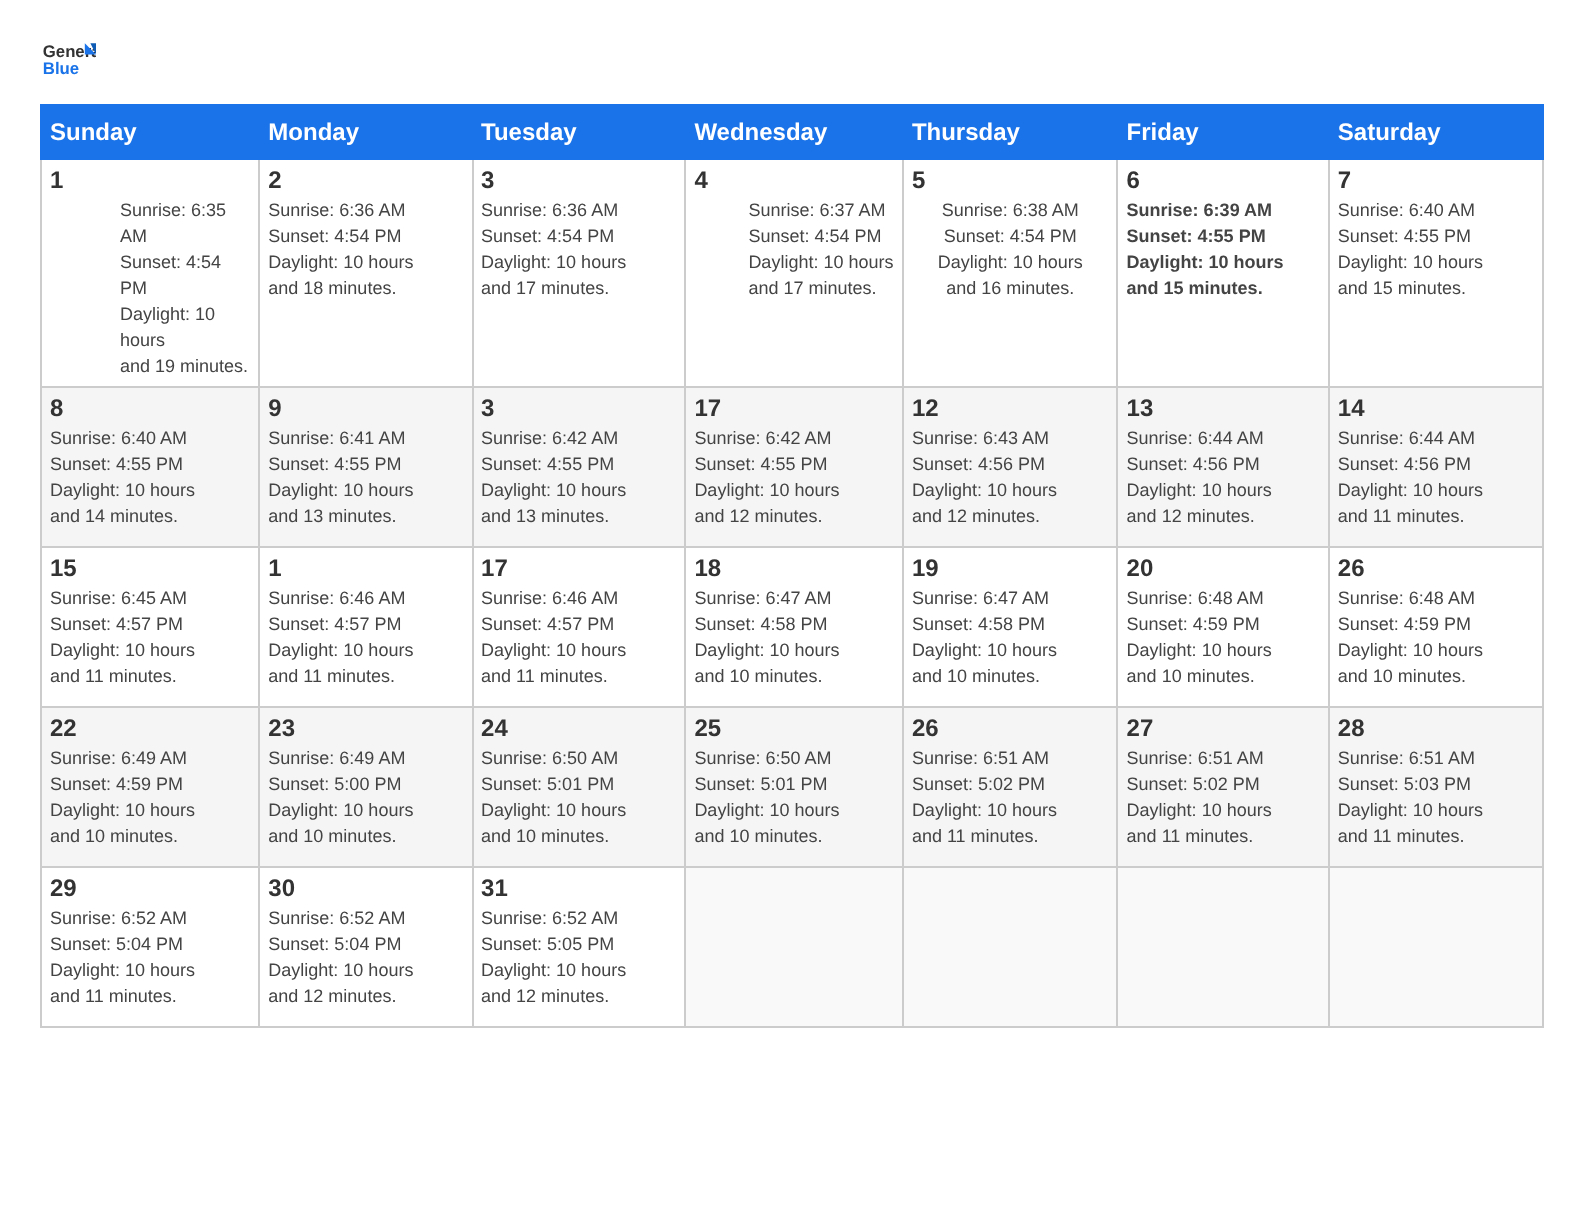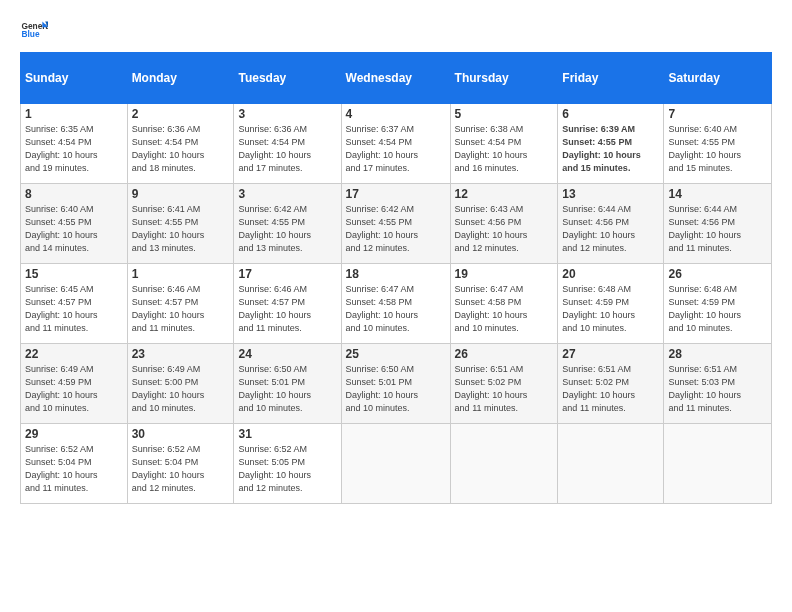--- a/index.html
+++ b/index.html
@@ -45,21 +45,21 @@
       color: #555;
     }
     .calendar {
       width: 100%;
       border-collapse: collapse;
       font-size: 9.5px;
     }
     .calendar th {
       background: #1a73e8;
       color: #fff;
-      padding: 18px 4px;
+      padding: 6px 4px;
       text-align: left;
       font-size: 12px;
       font-weight: 600;
       border: 1px solid #1a73e8;
     }
     .calendar td {
       border: 1px solid #ccc;
       padding: 3px 4px;
       vertical-align: top;
       width: 113px;
@@ -113,49 +113,49 @@
           <th>Wednesday</th>
           <th>Thursday</th>
           <th>Friday</th>
           <th>Saturday</th>
         </tr>
     </thead>
     <tbody id="calendar-body">
         <tr>
           <td>
             <span class="day-num">1</span>
-            <div class="day-info" style="white-space: pre-line;">Sunrise: 6:35 AM
+            <div class="day-info" style="white-space: pre-line; margin-left: 35px;">Sunrise: 6:35 AM
 Sunset: 4:54 PM
 Daylight: 10 hours
 and 19 minutes.</div>
           </td>
           <td>
             <span class="day-num">2</span>
             <div class="day-info" style="white-space: pre-line;">Sunrise: 6:36 AM
 Sunset: 4:54 PM
 Daylight: 10 hours
 and 18 minutes.</div>
           </td>
           <td>
             <span class="day-num">3</span>
             <div class="day-info" style="white-space: pre-line;">Sunrise: 6:36 AM
 Sunset: 4:54 PM
 Daylight: 10 hours
 and 17 minutes.</div>
           </td>
           <td>
             <span class="day-num">4</span>
-            <div class="day-info" style="white-space: pre-line;">Sunrise: 6:37 AM
+            <div class="day-info" style="white-space: pre-line; margin-left: 27px;">Sunrise: 6:37 AM
 Sunset: 4:54 PM
 Daylight: 10 hours
 and 17 minutes.</div>
           </td>
           <td>
             <span class="day-num">5</span>
-            <div class="day-info" style="white-space: pre-line;">Sunrise: 6:38 AM
+            <div class="day-info" style="white-space: pre-line; text-align: center;">Sunrise: 6:38 AM
 Sunset: 4:54 PM
 Daylight: 10 hours
 and 16 minutes.</div>
           </td>
           <td>
             <span class="day-num">6</span>
             <div class="day-info" style="white-space: pre-line; font-weight: bold;">Sunrise: 6:39 AM
 Sunset: 4:55 PM
 Daylight: 10 hours
 and 15 minutes.</div>

